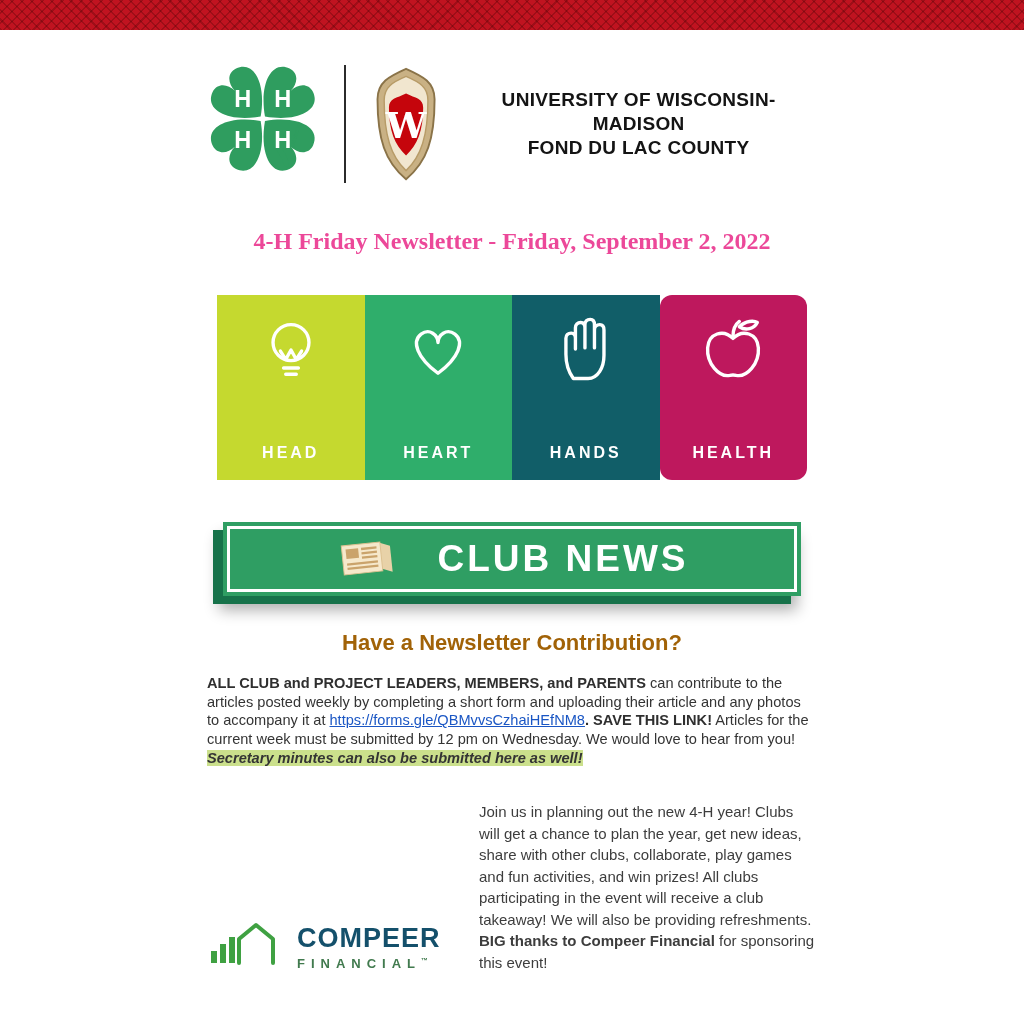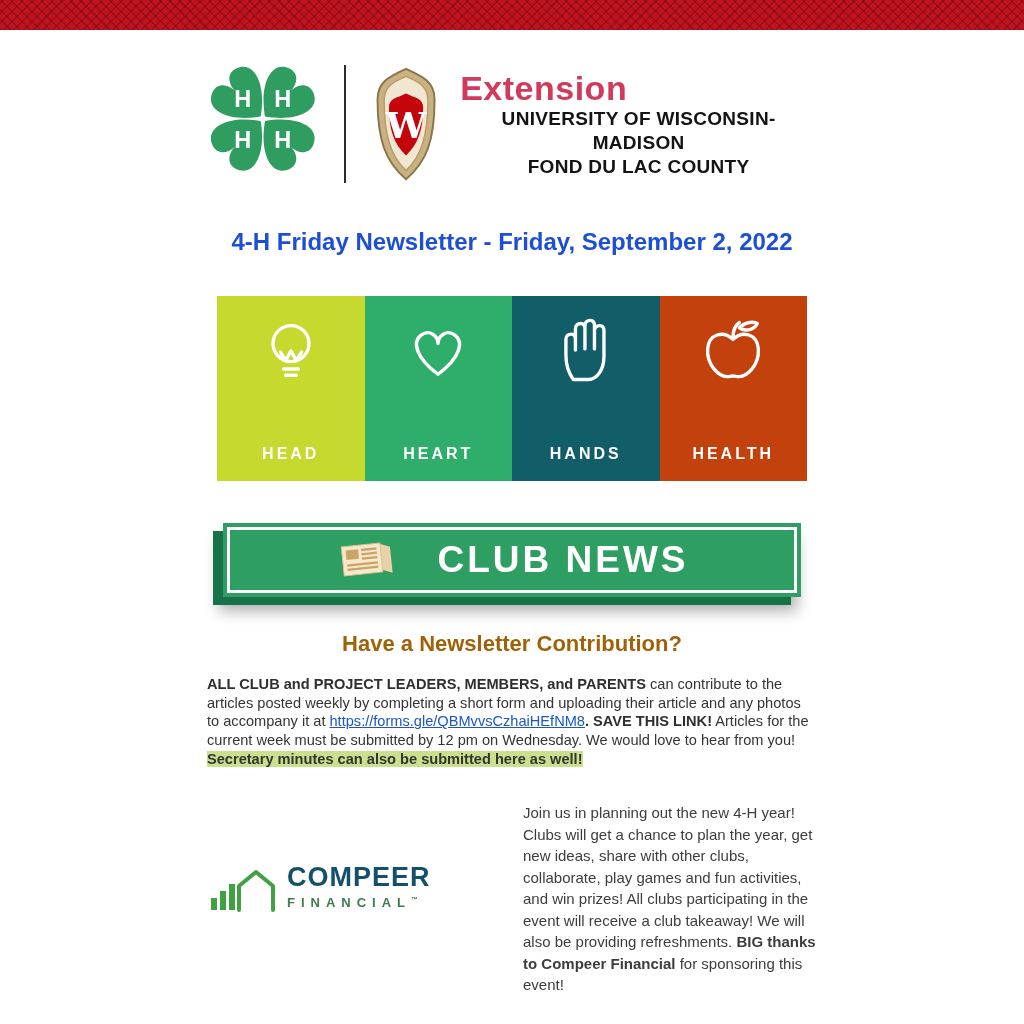--- a/index.html
+++ b/index.html
@@ -30,21 +30,21 @@
   .wordmark .ext{
     font-size:34px;font-weight:600;color:#d13a5b;line-height:38px;letter-spacing:.5px;
   }
   .wordmark .uline{
     font-size:19px;font-weight:700;color:#141414;line-height:24px;letter-spacing:.3px;text-align:center;
   }
 
   
   .news-title{
     margin-top:38px;text-align:center;
-    font-size:24px;font-weight:700;color:#1d4ed8;
+    font-size:24px;font-weight:700;color:#ec4899;font-family:Liberation Serif, serif;
   }
 
   
   .pillars{width:590px;margin:40px auto 0;display:flex;height:185px;}
   .pillar{
     flex:1;display:flex;flex-direction:column;align-items:center;
     justify-content:space-between;padding:18px 0 18px;box-sizing:border-box;
   }
   .pillar svg{width:74px;height:74px;stroke:#ffffff;stroke-width:3.2;fill:none;
     stroke-linecap:round;stroke-linejoin:round;}
@@ -70,31 +70,31 @@
   
   .contrib-heading{
     margin-top:34px;text-align:center;
     font-size:22px;font-weight:700;color:#a16207;
   }
   .contrib-body{
     margin-top:10px;font-size:14.6px;line-height:18.6px;color:#343434;
   }
   .contrib-body b{color:#2f2f2f;}
   a.form-link{color:#1a56c4;text-decoration:underline;}
-  .hl{background:#cbe08c;font-weight:700;}
+  .hl{background:#cbe08c;font-weight:700;font-style:italic;}
 
   
   .kickoff{margin-top:34px;display:flex;}
   .kick-left{width:272px;box-sizing:border-box;padding-top:62px;display:flex;justify-content:flex-start;}
   .kick-right{width:338px;}
   .kick-heading{font-size:21px;font-weight:700;color:#3c3c3c;margin-bottom:10px;}
-  .kick-body{font-size:15px;line-height:21.5px;color:#3d3d3d;margin-left:44px;}
-
-  
-  .compeer{display:flex;align-items:flex-start;margin-left:2px;}
+  .kick-body{font-size:15px;line-height:21.5px;color:#3d3d3d;}
+
+  
+  .compeer{display:flex;align-items:flex-end;gap:10px;margin-left:2px;}
   .compeer-text{display:flex;flex-direction:column;}
   .compeer-name{font-size:27px;font-weight:800;color:#14506b;letter-spacing:1px;line-height:27px;}
   .compeer-sub{font-size:13px;font-weight:600;color:#417a4e;letter-spacing:6px;line-height:18px;}
   .compeer-sub sup{font-size:7px;letter-spacing:0;}
 </style>
 </head>
 <body>
 
 <div class="top-banner" style="background-color: rgb(192, 19, 32);"></div>
 
@@ -125,21 +125,20 @@
     <div class="logo-divider"></div>
 
     <svg width="78" height="120" viewBox="0 0 80 120">
       <path d="M40,2 C58,10 70,16 70,34 C70,76 62,100 40,118 C18,100 10,76 10,34 C10,16 22,10 40,2 Z" fill="#c9b184" stroke="#8a7348" stroke-width="2"></path>
       <path d="M40,10 C54,16 63,21 63,35 C63,72 56,94 40,109 C24,94 17,72 17,35 C17,21 26,16 40,10 Z" fill="#f1e6cf" stroke="#b79b67" stroke-width="1.5"></path>
       <path d="M40,28 C50,33 58,33 58,43 C58,67 52,82 40,93 C28,82 22,67 22,43 C22,33 30,33 40,28 Z" fill="#c5050c"></path>
       <text x="40" y="75" text-anchor="middle" font-family="'DejaVu Serif','Liberation Serif',serif" font-weight="bold" font-size="38" fill="#ffffff">W</text>
     </svg>
 
     <div class="wordmark">
-      <div class="ext">Extension</div>
       <div class="uline">UNIVERSITY OF WISCONSIN-MADISON</div>
       <div class="uline">FOND DU LAC COUNTY</div>
     </div>
   </div>
 
   <h1 class="news-title">4-H Friday Newsletter - Friday, September 2, 2022</h1>
 
   <div class="pillars">
 
     <div class="pillar" style="background-color: rgb(197, 217, 47);">
@@ -158,21 +157,21 @@
       <div class="pillar-label">HEART</div>
     </div>
 
     <div class="pillar" style="background-color: rgb(17, 94, 104);">
       <svg viewBox="0 0 70 70">
         <path d="M23,62 C18,55 16,47 16,39 L16,24 C16,21 18,19 21,19 C23.5,19 25,21 25,24 L25,34 L25,14 C25,11 27,9 30,9 C32.5,9 34,11 34,14 L34,33 L34,11 C34,8 36,6 39,6 C41.5,6 43,8 43,11 L43,33 L43,16 C43,13 45,11 48,11 C50.5,11 52,13 52,16 L52,40 C52,52 46,62 37,62 Z"></path>
       </svg>
       <div class="pillar-label">HANDS</div>
     </div>
 
-    <div class="pillar" style="background-color: #c2410c;">
+    <div class="pillar" style="background-color: #be185d; border-radius: 12px;">
       <svg viewBox="0 0 70 70">
         <path d="M35,24 C26,15 12,19 11,33 C10,48 22,61 32,59 C34,58.5 36,58.5 38,59 C48,61 60,48 59,33 C58,19 44,15 35,24 Z"></path>
         <path d="M35,22 C35,16 37,11 41,8"></path>
         <path d="M41,13 C47,7 55,7 58,9 C55,15 47,17 41,13 Z"></path>
       </svg>
       <div class="pillar-label">HEALTH</div>
     </div>
 
   </div>
 

